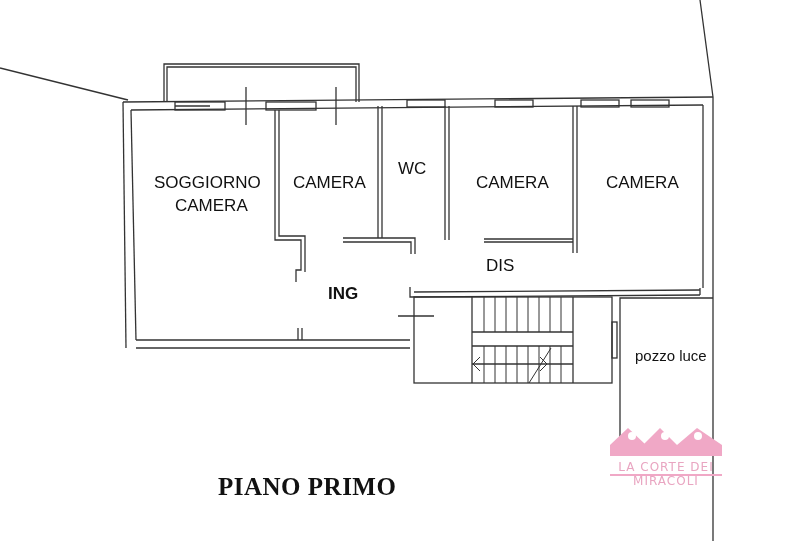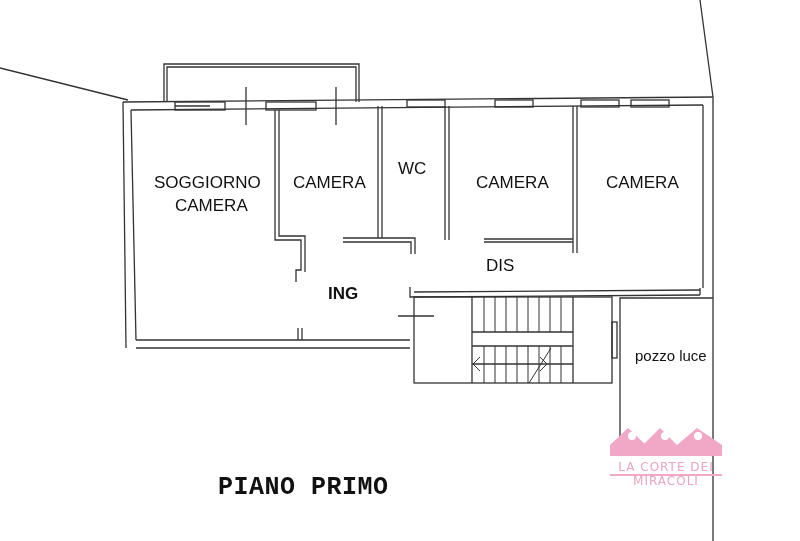--- a/index.html
+++ b/index.html
@@ -1,20 +1,20 @@
 <!DOCTYPE html>
 <html><head>
 <meta charset="utf-8">
 <style>
   html, body { margin: 0; padding: 0; background: #ffffff; }
   body { width: 800px; height: 541px; position: relative; overflow: hidden; }
   .plan { position: absolute; left: 0; top: 0; width: 800px; height: 541px; }
   .label { position: absolute; font-family: "Liberation Sans", sans-serif; color: #111; font-size: 17px; line-height: 1; white-space: nowrap; }
   .label.small { font-size: 15px; }
-  .title { position: absolute; left: 218px; top: 473px; font-family: Liberation Mono, monospace; font-weight: bold; font-size: 25px; color: #111; letter-spacing: 0.5px; }
+  .title { position: absolute; left: 218px; top: 473px; font-family: Liberation Serif, serif; font-weight: bold; font-size: 25px; color: #111; letter-spacing: 0.5px; }
   .logo-text { position: absolute; left: 610px; top: 460px; width: 112px; font-family: "DejaVu Sans", sans-serif; font-size: 12px; color: #e9a5c1; letter-spacing: 1px; text-align: center; }
 </style>
 </head>
 <body>
 
 <svg class="plan" viewBox="0 0 800 541" xmlns="http://www.w3.org/2000/svg">
   <g fill="none" stroke="#333" stroke-width="1.3">
 
     <line x1="0" y1="68" x2="128" y2="100"></line>
 

